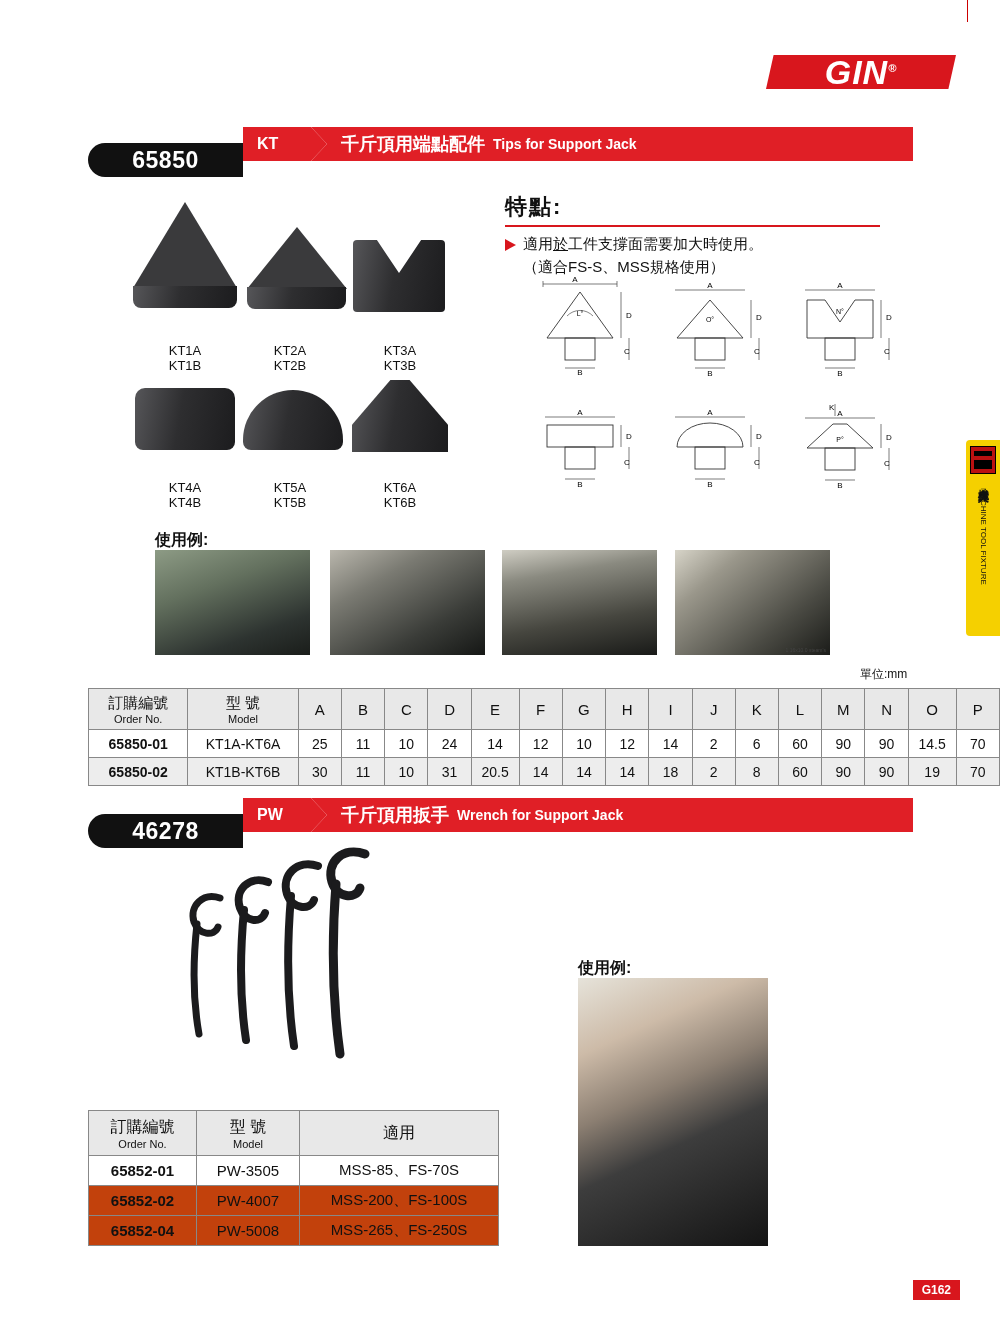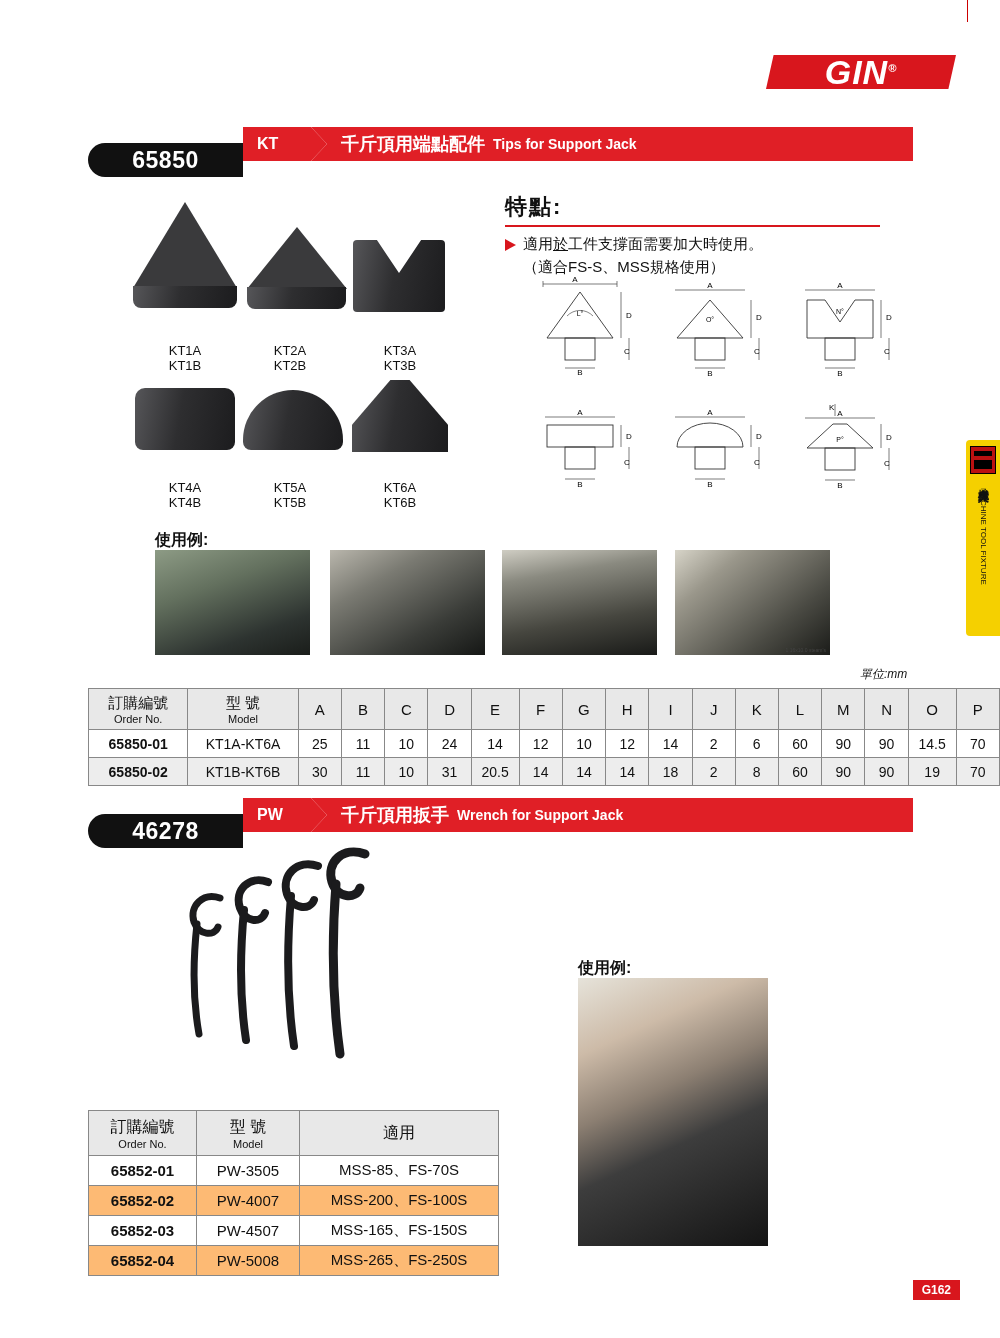--- a/index.html
+++ b/index.html
@@ -102,21 +102,21 @@
   .t1 td{height:25px;font-size:14px;}
   .t1 .hd2{font-size:11px;display:block;}
   .t1 .ordc{font-weight:bold;font-size:14px;}
   .t1 .rowalt td{background:#ededed;}
 
   .t2{left:88px;top:1110px;}
   .t2 th{background:#e8e8e8;height:42px;font-size:16px;}
   .t2 td{height:27px;font-size:15px;}
   .t2 .hd2{font-size:11px;display:block;font-weight:normal;}
   .t2 .ordc{font-weight:bold;font-size:15px;}
-  .t2 .rowalt td{background:#fdba74;}
+  .t2 .rowalt td{background:#c2410c;}
 
   
   .tab{
     position:absolute;right:0;top:440px;width:34px;height:190px;background:#f5d000;
     border-radius:4px 0 0 4px;display:flex;flex-direction:column;align-items:center;padding-top:6px;
   }
   .tab-ic{width:24px;height:26px;background:#b11;border:1px solid #000;position:relative;}
   .tab-ic:before{content:"";position:absolute;left:3px;top:4px;width:18px;height:5px;background:#000;}
   .tab-ic:after{content:"";position:absolute;left:3px;top:13px;width:18px;height:9px;background:#000;}
   .tab-txt{
@@ -333,21 +333,21 @@
   </div>
 
   <div class="use-title" style="left:155px;top:530px;">使用例:</div>
   <div class="photo ph-a" style="left:155px;top:550px;width:155px;height:105px;"></div>
   <div class="photo ph-b" style="left:330px;top:550px;width:155px;height:105px;"></div>
   <div class="photo ph-c" style="left:502px;top:550px;width:155px;height:105px;"></div>
   <div class="photo ph-d" style="left:675px;top:550px;width:155px;height:105px;">
     <div class="ph-note">1.16x10.0 steam's</div>
   </div>
 
-  <div class="unit" style="left:860px;top:666px;font-style:italic;">單位:mm</div>
+  <div class="unit" style="left:860px;top:666px;">單位:mm</div>
 
   <table class="t1">
     <tbody>
         <tr>
       <th style="width:96px;">
         <span>訂購編號</span>
         <span class="hd2">Order No.</span>
       </th>
       <th style="width:108px;">
         <span>型 號</span>
@@ -458,25 +458,20 @@
     <tr>
       <td class="ordc">65852-01</td>
       <td>PW-3505</td>
       <td>MSS-85、FS-70S</td>
     </tr>
     <tr class="rowalt">
       <td class="ordc">65852-02</td>
       <td>PW-4007</td>
       <td>MSS-200、FS-100S</td>
     </tr>
-    <tr>
-      <td class="ordc">65852-03</td>
-      <td>PW-4507</td>
-      <td>MSS-165、FS-150S</td>
-    </tr>
     <tr class="rowalt">
       <td class="ordc">65852-04</td>
       <td>PW-5008</td>
       <td>MSS-265、FS-250S</td>
     </tr>
   </tbody>
     </table>
 
   <div class="tab">
     <div class="tab-ic"></div>

